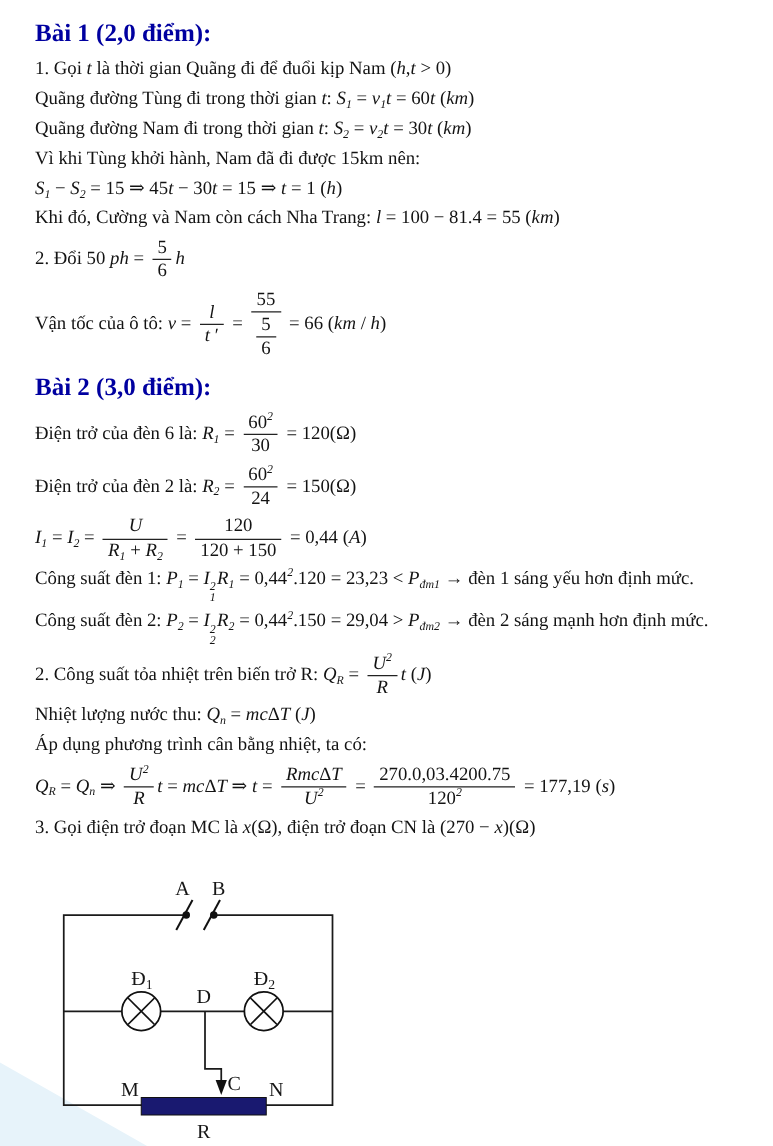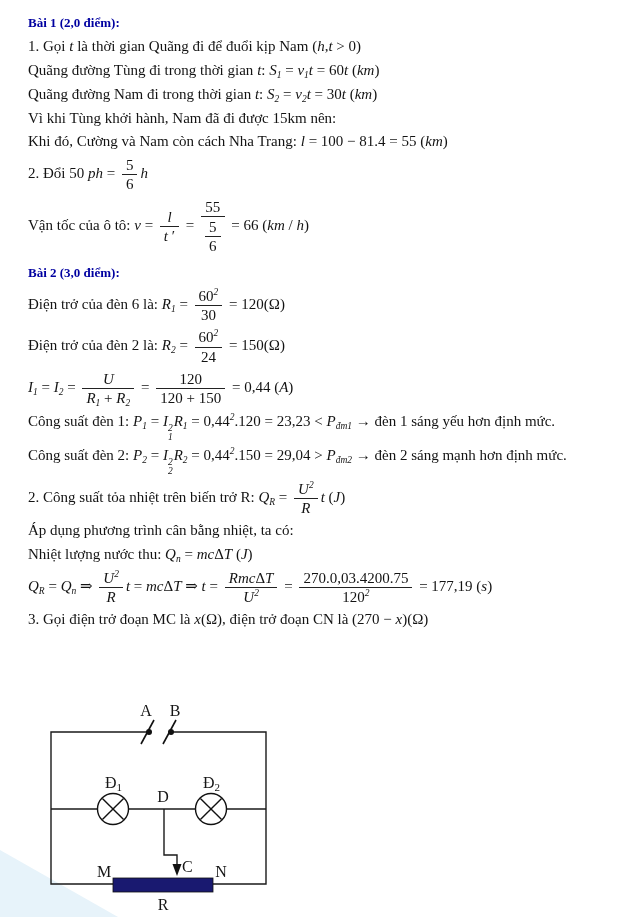--- a/index.html
+++ b/index.html
@@ -5,21 +5,21 @@
   html,body{margin:0;padding:0;}
   body{
     width:618px;height:917px;position:relative;overflow:hidden;
     background:var(--page-bg,#fff);
     font-family:"Liberation Serif","DejaVu Serif",serif;
     color:var(--text,#131313);
   }
   .content{padding:6px 4px 0 28px;font-size:15px;}
   .line{white-space:nowrap;margin:4px 0;line-height:1.32;}
   .line.heading{
-    color:var(--heading,#0000a0);font-weight:bold;font-size:13px;margin:8px 0 6px 0;
+    color:var(--heading,#0000a0);font-weight:bold;font-size:20px;margin:8px 0 6px 0;
   }
   .mr{font-style:normal;}
   .mi{font-style:italic;}
   .line sub{font-size:9.5px;font-style:italic;vertical-align:-3px;line-height:0;}
   .line sup{font-size:9.5px;font-style:italic;vertical-align:6px;line-height:0;}
   .frac{display:inline-block;vertical-align:middle;text-align:center;margin:0 3px;}
   .frac .fn{display:block;border-bottom:1px solid #222;padding:0 4px;line-height:1.22;}
   .frac .fd{display:block;padding:0 4px;line-height:1.22;}
   .frac .frac{margin:1px 0 0 0;}
   .ss{display:inline-flex;flex-direction:column;vertical-align:-5px;margin-right:1px;}
@@ -29,38 +29,39 @@
 </style>
 </head>
 <body>
 
 <div class="content">
     <div class="line heading"><span class="mr">Bài 1 (2,0 điểm):</span></div>
     <div class="line"><span class="mr">1. Gọi </span><span class="mi">t</span><span class="mr"> là thời gian Quãng đi để đuổi kịp Nam </span><span class="mr">(</span><span class="mi">h</span><span class="mr">,</span><span class="mi">t</span><span class="mr"> &gt; 0)</span></div>
     <div class="line"><span class="mr">Quãng đường Tùng đi trong thời gian </span><span class="mi">t</span><span class="mr">:  </span><span class="mi">S</span><sub>1</sub><span class="mr"> = </span><span class="mi">v</span><sub>1</sub><span class="mi">t</span><span class="mr"> = 60</span><span class="mi">t</span><span class="mr"> (</span><span class="mi">km</span><span class="mr">)</span></div>
     <div class="line"><span class="mr">Quãng đường Nam đi trong thời gian </span><span class="mi">t</span><span class="mr">:  </span><span class="mi">S</span><sub>2</sub><span class="mr"> = </span><span class="mi">v</span><sub>2</sub><span class="mi">t</span><span class="mr"> = 30</span><span class="mi">t</span><span class="mr"> (</span><span class="mi">km</span><span class="mr">)</span></div>
     <div class="line"><span class="mr">Vì khi Tùng khởi hành, Nam đã đi được 15km nên:</span></div>
+    <div class="line"><span class="mi">S</span><sub>1</sub><span class="mr"> − </span><span class="mi">S</span><sub>2</sub><span class="mr"> = 15 ⇒ 45</span><span class="mi">t</span><span class="mr"> − 30</span><span class="mi">t</span><span class="mr"> = 15 ⇒ </span><span class="mi">t</span><span class="mr"> = 1 (</span><span class="mi">h</span><span class="mr">)</span></div>
     <div class="line"><span class="mr">Khi đó, Cường và Nam còn cách Nha Trang: </span><span class="mi">l</span><span class="mr"> = 100 − 81.4 = 55 (</span><span class="mi">km</span><span class="mr">)</span></div>
     <div class="line"><span class="mr">2. Đổi 50 </span><span class="mi">ph</span><span class="mr"> = </span><span class="frac"><span class="fn"><span class="mr">5</span></span><span class="fd"><span class="mr">6</span></span></span><span class="mi">h</span></div>
     <div class="line"><span class="mr">Vận tốc của ô tô: </span><span class="mi">v</span><span class="mr"> = </span><span class="frac"><span class="fn"><span class="mi">l</span></span><span class="fd"><span class="mi">t</span><span class="mr"> ′</span></span></span><span class="mr"> = </span><span class="frac"><span class="fn"><span class="mr">55</span></span><span class="fd"><span class="frac"><span class="fn"><span class="mr">5</span></span><span class="fd"><span class="mr">6</span></span></span></span></span><span class="mr"> = 66 (</span><span class="mi">km</span><span class="mr"> / </span><span class="mi">h</span><span class="mr">)</span></div>
     <div class="line heading"><span class="mr">Bài 2 (3,0 điểm):</span></div>
     <div class="line"><span class="mr">Điện trở của đèn 6 là: </span><span class="mi">R</span><sub>1</sub><span class="mr"> = </span><span class="frac"><span class="fn"><span class="mr">60</span><sup>2</sup></span><span class="fd"><span class="mr">30</span></span></span><span class="mr"> = 120(Ω)</span></div>
     <div class="line"><span class="mr">Điện trở của đèn 2 là: </span><span class="mi">R</span><sub>2</sub><span class="mr"> = </span><span class="frac"><span class="fn"><span class="mr">60</span><sup>2</sup></span><span class="fd"><span class="mr">24</span></span></span><span class="mr"> = 150(Ω)</span></div>
     <div class="line"><span class="mi">I</span><sub>1</sub><span class="mr"> = </span><span class="mi">I</span><sub>2</sub><span class="mr"> = </span><span class="frac"><span class="fn"><span class="mi">U</span></span><span class="fd"><span class="mi">R</span><sub>1</sub><span class="mr"> + </span><span class="mi">R</span><sub>2</sub></span></span><span class="mr"> = </span><span class="frac"><span class="fn"><span class="mr">120</span></span><span class="fd"><span class="mr">120 + 150</span></span></span><span class="mr"> = 0,44 (</span><span class="mi">A</span><span class="mr">)</span></div>
     <div class="line"><span class="mr">Công suất đèn 1: </span><span class="mi">P</span><sub>1</sub><span class="mr"> = </span><span class="mi">I</span><span class="ss">
         <span>2</span>
         <span>1</span>
       </span><span class="mi">R</span><sub>1</sub><span class="mr"> = 0,44</span><sup>2</sup><span class="mr">.120 = 23,23 &lt; </span><span class="mi">P</span><sub>đm1</sub><span class="mr"> → đèn 1 sáng yếu hơn định mức.</span></div>
     <div class="line"><span class="mr">Công suất đèn 2: </span><span class="mi">P</span><sub>2</sub><span class="mr"> = </span><span class="mi">I</span><span class="ss">
         <span>2</span>
         <span>2</span>
       </span><span class="mi">R</span><sub>2</sub><span class="mr"> = 0,44</span><sup>2</sup><span class="mr">.150 = 29,04 &gt; </span><span class="mi">P</span><sub>đm2</sub><span class="mr"> → đèn 2 sáng mạnh hơn định mức.</span></div>
     <div class="line"><span class="mr">2. Công suất tỏa nhiệt trên biến trở R: </span><span class="mi">Q</span><sub>R</sub><span class="mr"> = </span><span class="frac"><span class="fn"><span class="mi">U</span><sup>2</sup></span><span class="fd"><span class="mi">R</span></span></span><span class="mi">t</span><span class="mr"> (</span><span class="mi">J</span><span class="mr">)</span></div>
+    <div class="line"><span class="mr">Nhiệt lượng nước thu: </span><span class="mi">Q</span><sub>n</sub><span class="mr"> = </span><span class="mi">mc</span><span class="mr">Δ</span><span class="mi">T</span><span class="mr"> (</span><span class="mi">J</span><span class="mr">)</span></div>
     <div class="line"><span class="mr">Áp dụng phương trình cân bằng nhiệt, ta có:</span></div>
-    <div class="line"><span class="mr">Nhiệt lượng nước thu: </span><span class="mi">Q</span><sub>n</sub><span class="mr"> = </span><span class="mi">mc</span><span class="mr">Δ</span><span class="mi">T</span><span class="mr"> (</span><span class="mi">J</span><span class="mr">)</span></div>
     <div class="line"><span class="mi">Q</span><sub>R</sub><span class="mr"> = </span><span class="mi">Q</span><sub>n</sub><span class="mr"> ⇒ </span><span class="frac"><span class="fn"><span class="mi">U</span><sup>2</sup></span><span class="fd"><span class="mi">R</span></span></span><span class="mi">t</span><span class="mr"> = </span><span class="mi">mc</span><span class="mr">Δ</span><span class="mi">T</span><span class="mr"> ⇒ </span><span class="mi">t</span><span class="mr"> = </span><span class="frac"><span class="fn"><span class="mi">Rmc</span><span class="mr">Δ</span><span class="mi">T</span></span><span class="fd"><span class="mi">U</span><sup>2</sup></span></span><span class="mr"> = </span><span class="frac"><span class="fn"><span class="mr">270.0,03.4200.75</span></span><span class="fd"><span class="mr">120</span><sup>2</sup></span></span><span class="mr"> = 177,19 (</span><span class="mi">s</span><span class="mr">)</span></div>
     <div class="line"><span class="mr">3. Gọi điện trở đoạn MC là </span><span class="mi">x</span><span class="mr">(Ω), điện trở đoạn CN là (270 − </span><span class="mi">x</span><span class="mr">)(Ω)</span></div>
   </div>
 
 <svg class="circuit" viewBox="0 0 618 217" xmlns="http://www.w3.org/2000/svg">
 
   <polygon points="0,150 118,217 0,217" fill="var(--watermark,#e7f3fa)"></polygon>
 
   <g stroke="var(--wire,#1a1a1a)" stroke-width="1.4" fill="none">
     <polyline points="149,32 51,32 51,184 266,184 266,32 172,32"></polyline>

